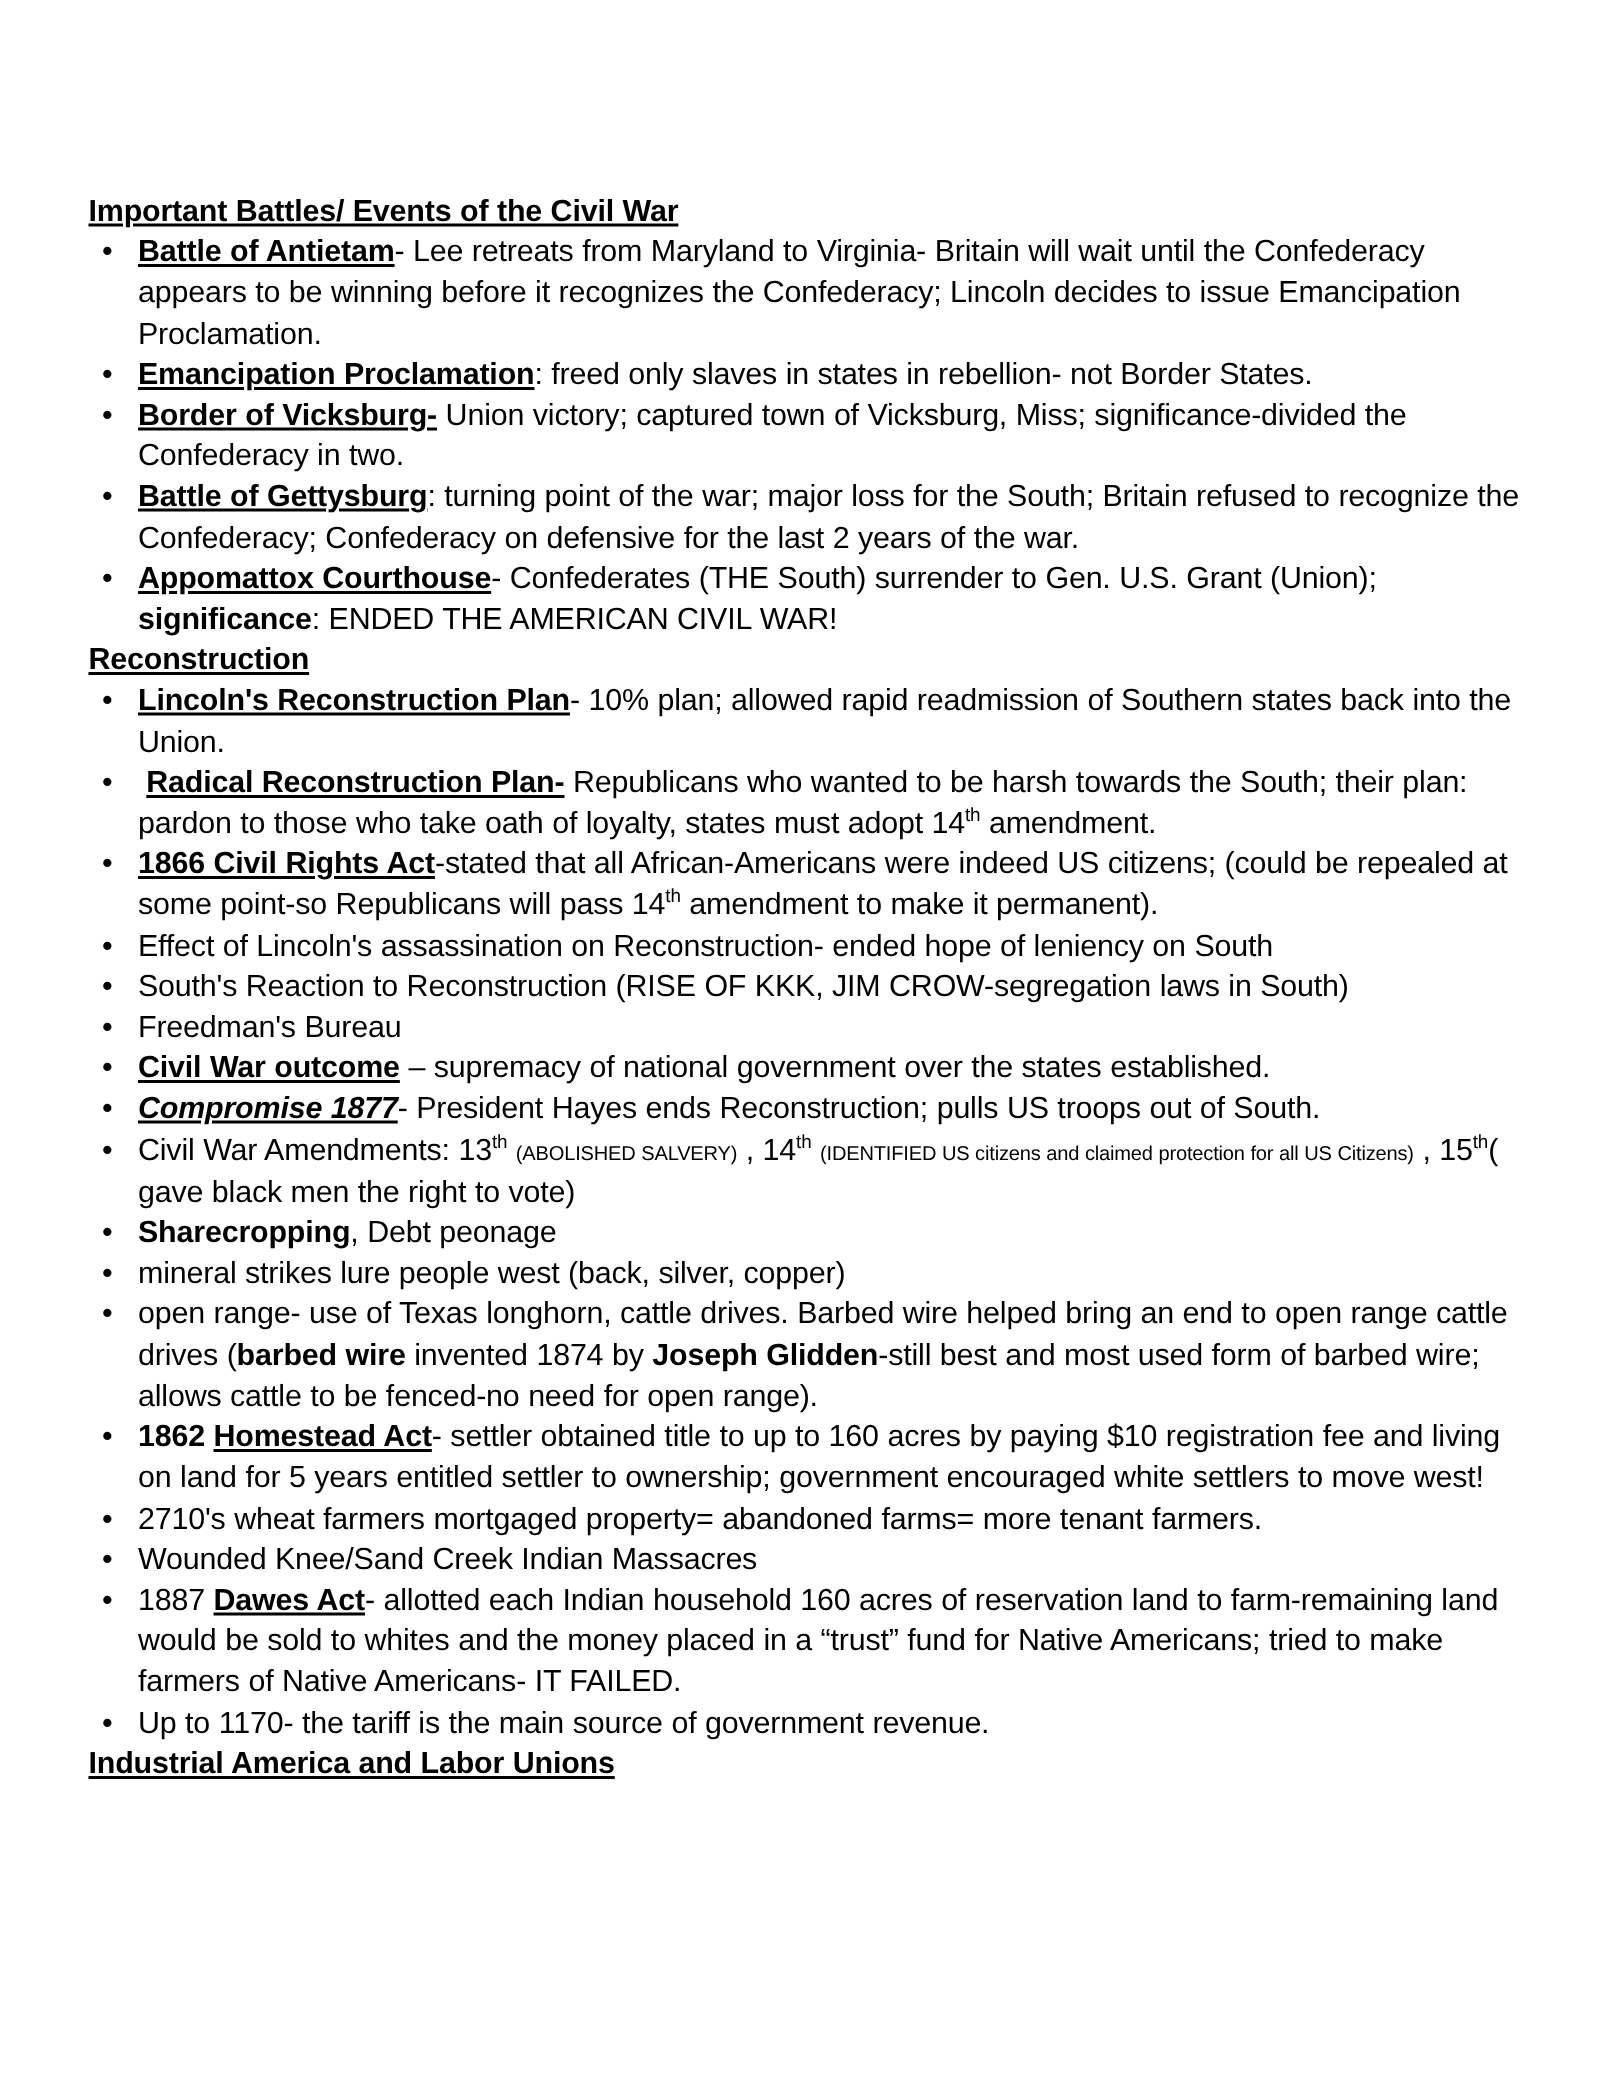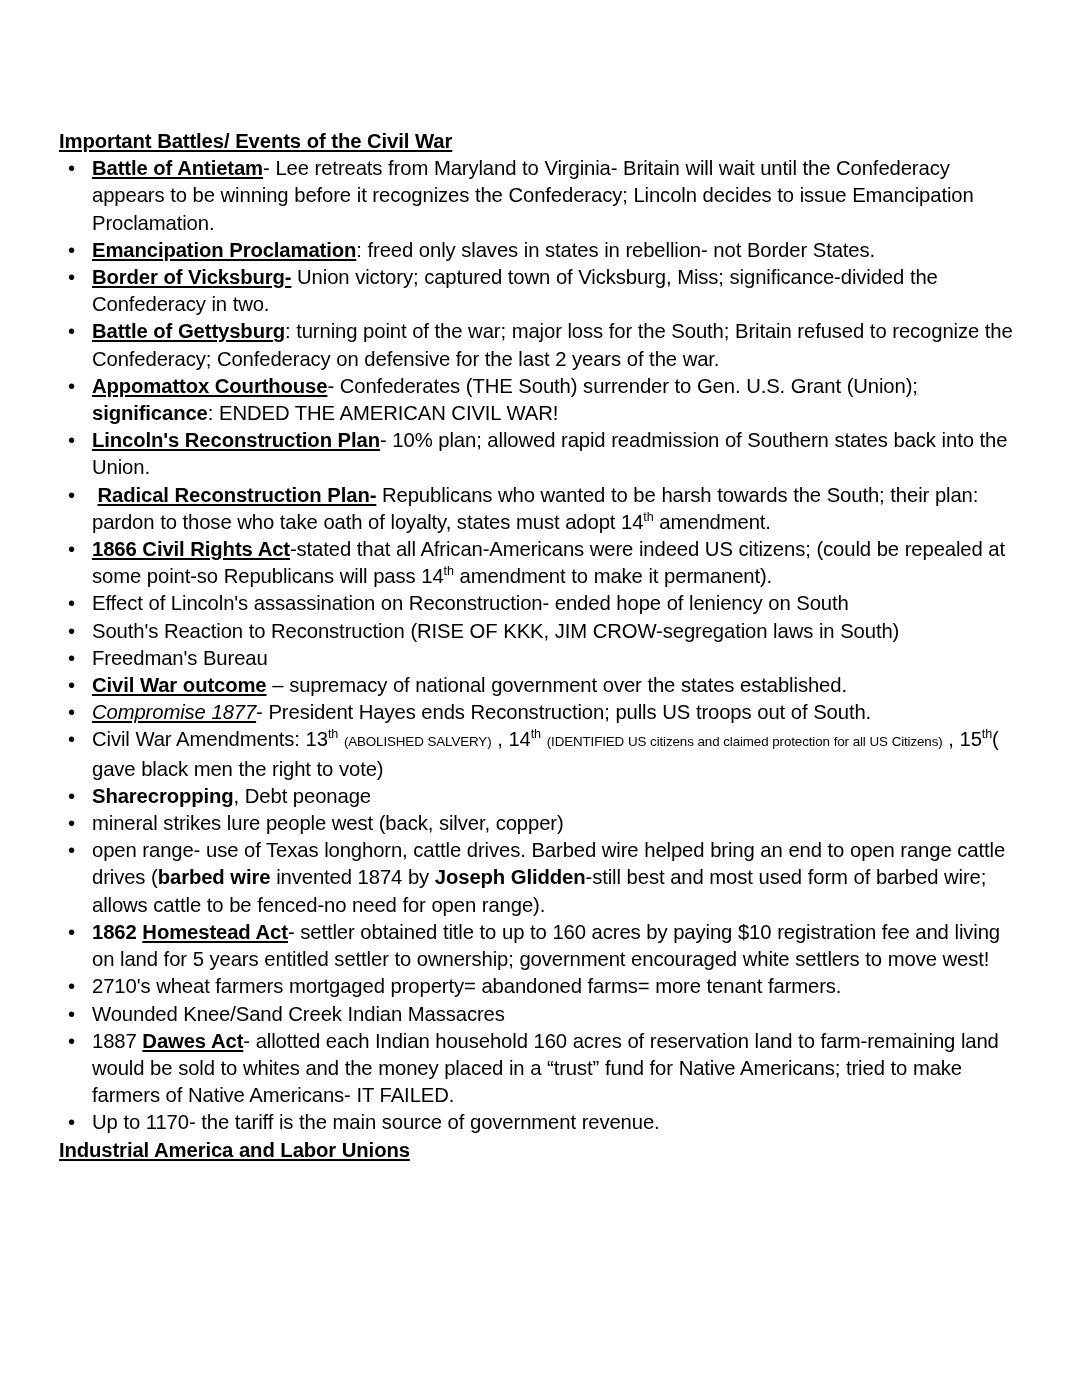--- a/index.html
+++ b/index.html
@@ -55,21 +55,21 @@
     text-align: left;
     font-size: 20.3px;
     line-height: 27.2px;
   }
   .bullet > .txt {
     display: block;
   }
   b, .b { font-weight: bold; }
   .u  { text-decoration: underline; text-underline-offset: 2px; }
   .bu { font-weight: bold; text-decoration: underline; text-underline-offset: 2px; }
-  .biu { font-weight: normal; font-style: italic; text-decoration: underline; text-underline-offset: 2px; }
+  .biu { font-weight: bold; font-style: italic; text-decoration: underline; text-underline-offset: 2px; }
   sup {
     font-size: 0.62em;
     vertical-align: super;
     line-height: 0;
   }
   .small {
     font-size: 0.66em;
   }
   .nowrapsp { white-space: pre; }
 </style>
@@ -92,20 +92,21 @@
         <span class="txt"><span class="bu">Border of Vicksburg-</span> Union victory; captured town of Vicksburg, Miss; significance-divided the Confederacy in two.</span>
       </div>
       <div class="bullet">
         <span class="dot">•</span>
         <span class="txt"><span class="bu">Battle of Gettysburg</span>: turning point of the war; major loss for the South; Britain refused to recognize the Confederacy; Confederacy on defensive for the last 2 years of the war.</span>
       </div>
       <div class="bullet">
         <span class="dot">•</span>
         <span class="txt"><span class="bu">Appomattox Courthouse</span>- Confederates (THE South) surrender to Gen. U.S. Grant (Union); <b>significance</b>: ENDED THE AMERICAN CIVIL WAR!</span>
       </div>
+      <div class="heading"><span class="u">Reconstruction</span></div>
       <div class="bullet">
         <span class="dot">•</span>
         <span class="txt"><span class="bu">Lincoln's Reconstruction Plan</span>- 10% plan; allowed rapid readmission of Southern states back into the Union.</span>
       </div>
       <div class="bullet">
         <span class="dot">•</span>
         <span class="txt"><span class="nowrapsp"> </span><span class="bu">Radical Reconstruction Plan-</span> Republicans who wanted to be harsh towards the South; their plan: pardon to those who take oath of loyalty, states must adopt 14<sup>th</sup> amendment.</span>
       </div>
       <div class="bullet">
         <span class="dot">•</span>

